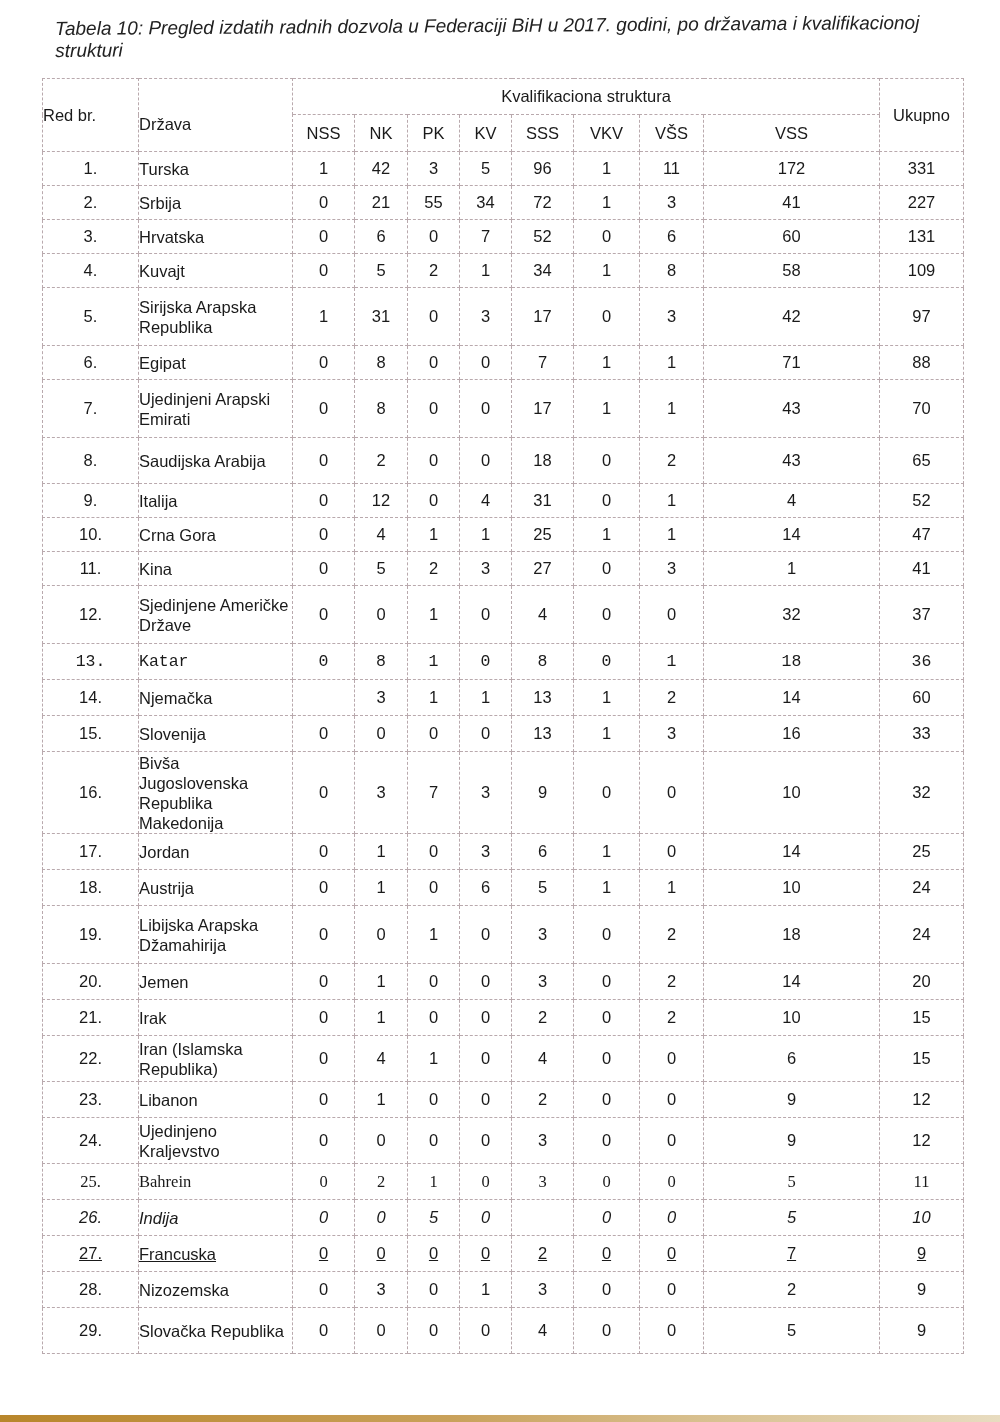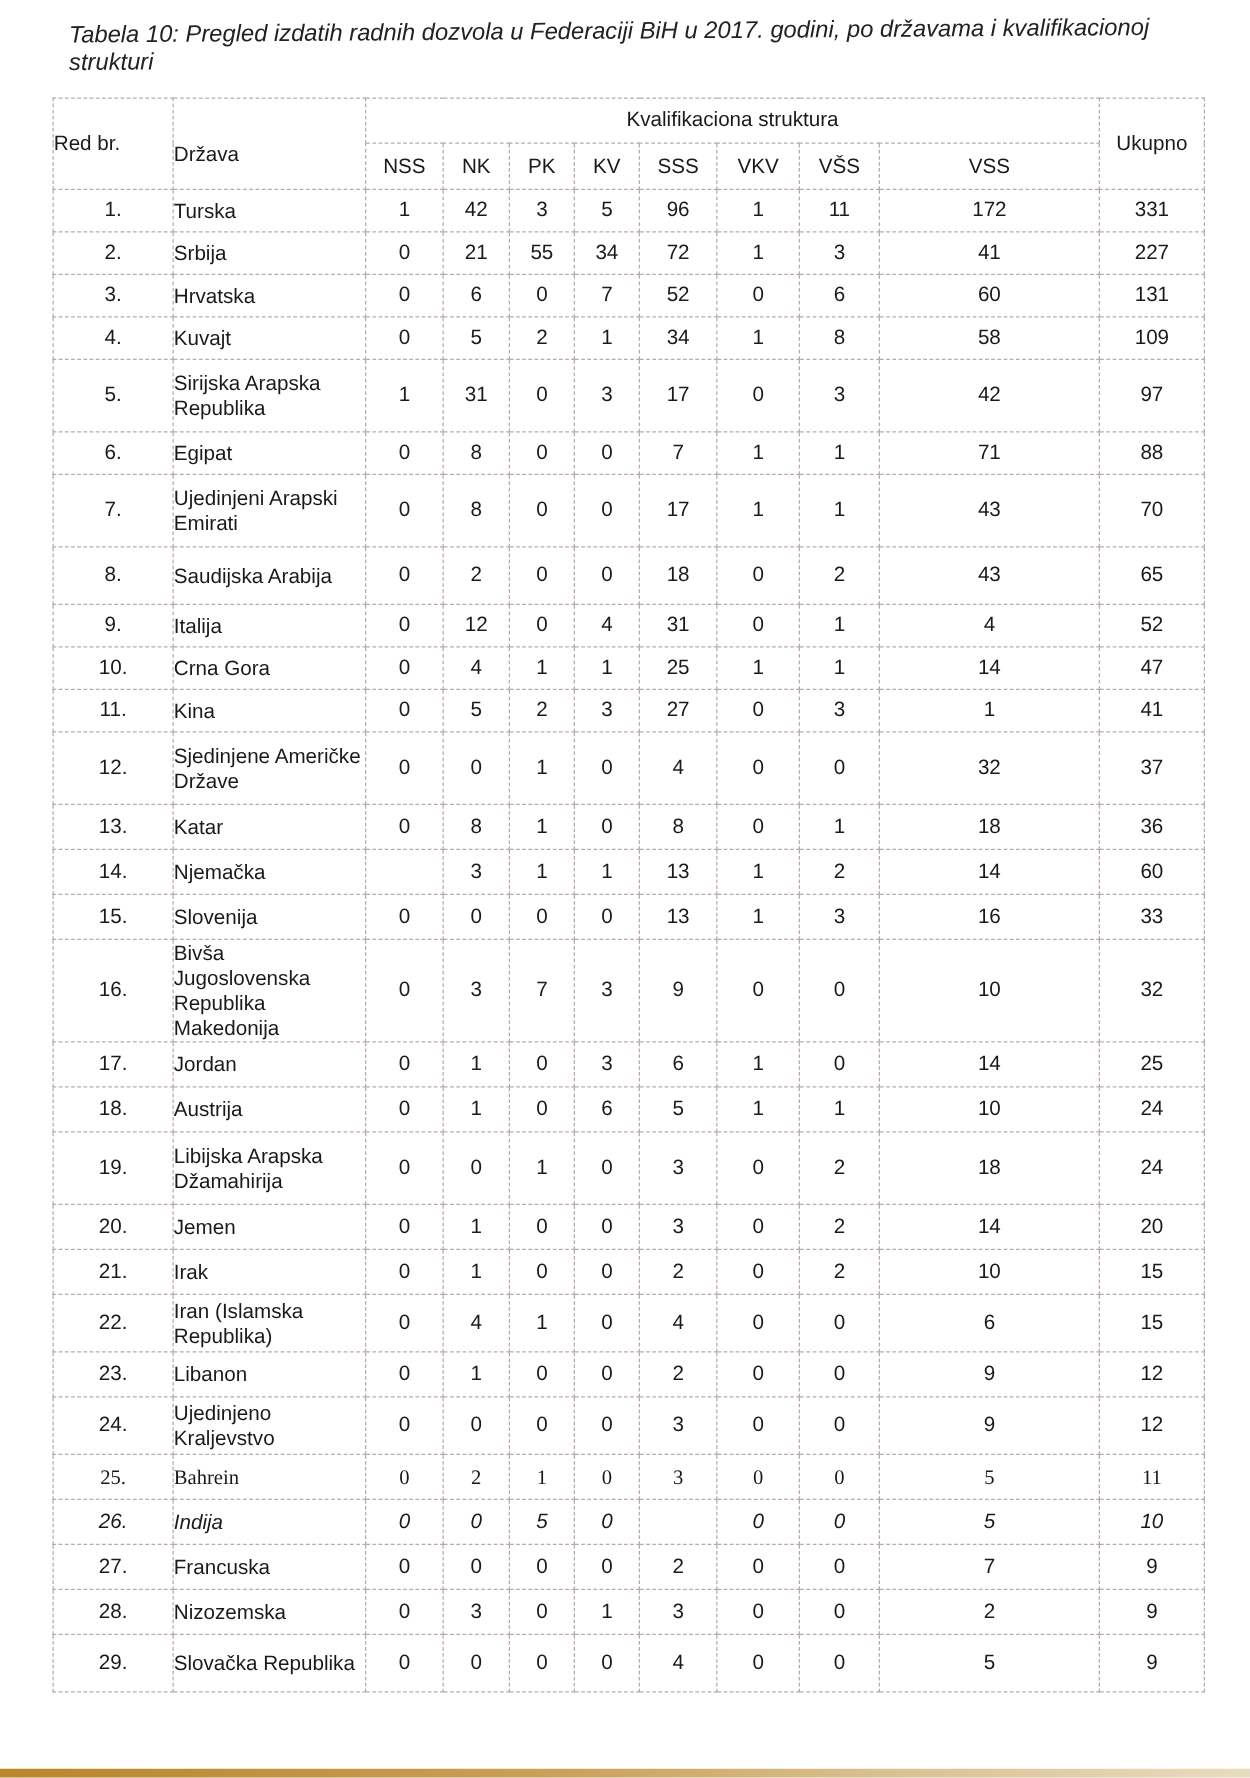--- a/index.html
+++ b/index.html
@@ -202,21 +202,21 @@
         <td class="nm">0</td>
         <td class="nm">0</td>
         <td class="nm">1</td>
         <td class="nm">0</td>
         <td class="nm">4</td>
         <td class="nm">0</td>
         <td class="nm">0</td>
         <td class="nm">32</td>
         <td class="nm">37</td>
       </tr>
-      <tr style="height: 36px;">
+      <tr style="height: 36px; font-family: Liberation Mono, monospace;">
         <td class="rb">13.</td>
         <td class="cn">Katar</td>
         <td class="nm">0</td>
         <td class="nm">8</td>
         <td class="nm">1</td>
         <td class="nm">0</td>
         <td class="nm">8</td>
         <td class="nm">0</td>
         <td class="nm">1</td>
         <td class="nm">18</td>
@@ -384,21 +384,21 @@
         <td class="nm">0</td>
         <td class="nm">0</td>
         <td class="nm">5</td>
         <td class="nm">0</td>
         <td class="nm"></td>
         <td class="nm">0</td>
         <td class="nm">0</td>
         <td class="nm">5</td>
         <td class="nm">10</td>
       </tr>
-      <tr style="height: 36px;">
+      <tr style="height: 36px; text-decoration: underline;">
         <td class="rb">27.</td>
         <td class="cn">Francuska</td>
         <td class="nm">0</td>
         <td class="nm">0</td>
         <td class="nm">0</td>
         <td class="nm">0</td>
         <td class="nm">2</td>
         <td class="nm">0</td>
         <td class="nm">0</td>
         <td class="nm">7</td>

